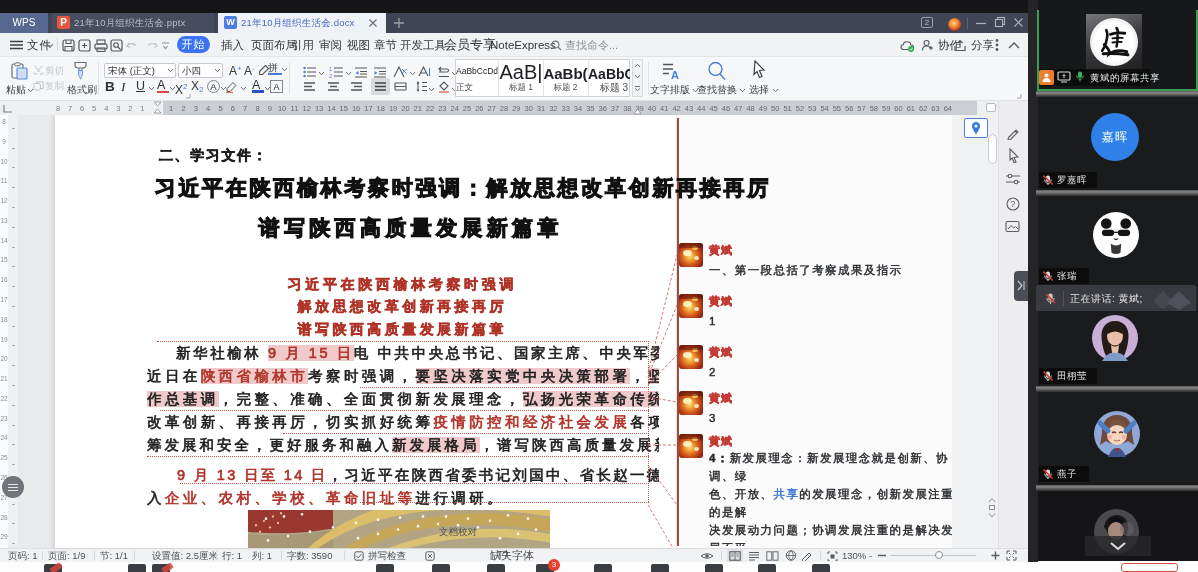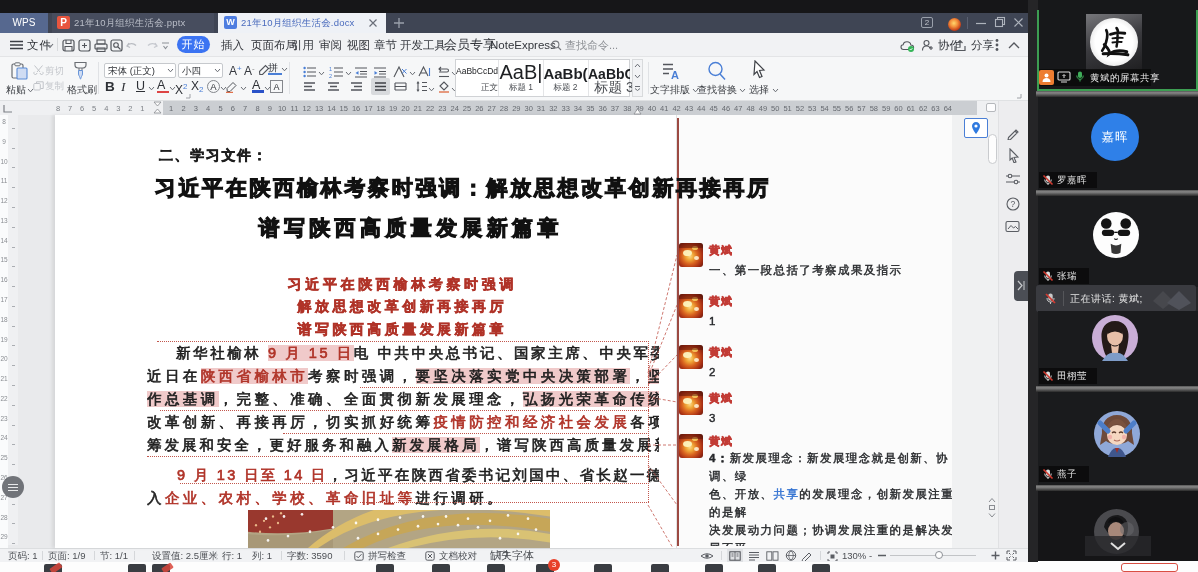--- a/index.html
+++ b/index.html
@@ -261,27 +261,27 @@
     </svg>
 <svg class="a" style="left:474px;top:87px" width="7" height="5">
       <path d="M1 1 L3.5 3.8 L6 1" fill="none" stroke="#6a6e75" stroke-width="1"></path>
     </svg>
 <div class="a" style="left:481px;top:62px;width:1px;height:32px;background:#e0e2e5"></div>
 <div class="a" style="left:455px;top:59px;width:175px;height:38px;background:#fff;border:1px solid #d0d2d5"></div>
 <div class="a" style="left:498px;top:60px;width:1px;height:36px;background:#e4e5e7"></div>
 <div class="a" style="left:543px;top:60px;width:1px;height:36px;background:#e4e5e7"></div>
 <div class="a" style="left:588px;top:60px;width:1px;height:36px;background:#e4e5e7"></div>
 <div class="a" style="left:456px;top:65px;width:42px;height:12px;color:#1d1f22;font-size:8.5px;line-height:12px;text-align:center;white-space:nowrap;overflow:hidden">AaBbCcDd</div>
-<div class="a" style="left:456px;top:82px;width:42px;height:11px;color:#4a4d52;font-size:8.5px;line-height:11px;text-align:right">正文</div>
+<div class="a" style="left:456px;top:82px;width:42px;height:11px;color:#4a4d52;font-size:8.5px;line-height:11px;text-align:left">正文</div>
 <div class="a" style="left:498px;top:59px;width:46px;height:26px;color:#1d1f22;font-size:20px;line-height:26px;text-align:center;white-space:nowrap;overflow:hidden">AaB|</div>
 <div class="a" style="left:498px;top:82px;width:46px;height:11px;color:#4a4d52;font-size:8.5px;line-height:11px;text-align:center">标题 1</div>
 <div class="a" style="left:543px;top:63px;width:45px;height:22px;color:#1d1f22;font-size:15px;font-weight:bold;line-height:22px;text-align:center;white-space:nowrap;overflow:hidden">AaBb(</div>
 <div class="a" style="left:543px;top:82px;width:45px;height:11px;color:#4a4d52;font-size:8.5px;line-height:11px;text-align:center">标题 2</div>
 <div class="a" style="left:588px;top:63px;width:42px;height:22px;color:#1d1f22;font-size:14px;font-weight:bold;line-height:22px;text-align:center;white-space:nowrap;overflow:hidden">AaBbC(</div>
-<div class="a" style="left:588px;top:82px;width:52px;height:11px;color:#4a4d52;font-size:14px;line-height:11px;text-align:center">标题 3</div>
+<div class="a" style="left:588px;top:82px;width:52px;height:11px;color:#4a4d52;font-size:10px;line-height:11px;text-align:center">标题 3</div>
 <div class="a" style="left:632px;top:59px;width:11px;height:38px;background:#f2f3f5;border:1px solid #d8dadc"></div>
 <svg class="a" style="left:634px;top:63px" width="7" height="5">
       <path d="M1 4 L3.5 1.2 L6 4" fill="none" stroke="#6a6e75" stroke-width="1"></path>
     </svg>
 <svg class="a" style="left:634px;top:74px" width="7" height="5">
       <path d="M1 1 L3.5 3.8 L6 1" fill="none" stroke="#6a6e75" stroke-width="1"></path>
     </svg>
 <svg class="a" style="left:634px;top:86px" width="7" height="5">
       <path d="M1 0.5 H6 M1 2.5 L3.5 4.5 L6 2.5" fill="none" stroke="#6a6e75" stroke-width="1"></path>
     </svg>
@@ -557,21 +557,21 @@
 <div class="a" style="left:344px;top:551px;width:1px;height:9px;background:#d5d7da"></div>
 <svg class="a" style="left:354px;top:551px" width="11" height="10">
       <rect x="0.8" y="0.8" width="8.4" height="8.4" rx="1.5" fill="none" stroke="#5a5d63" stroke-width="1"></rect>
       <path d="M2.5 5 L4.2 6.8 L7.5 3.2" fill="none" stroke="#5a5d63" stroke-width="1"></path>
     </svg>
 <div class="a" style="left:368px;top:550px;height:11px;color:#4c4f54;font-size:9.5px;line-height:11px;white-space:nowrap">拼写检查</div>
 <svg class="a" style="left:425px;top:551px" width="11" height="10">
       <rect x="0.8" y="0.8" width="8.4" height="8.4" rx="1.5" fill="none" stroke="#5a5d63" stroke-width="1"></rect>
       <path d="M3 3 L7 7 M7 3 L3 7" stroke="#5a5d63" stroke-width="1"></path>
     </svg>
-<div class="a" style="left:439px;top:550px;height:11px;color:#4c4f54;font-size:9.5px;line-height:11px;white-space:nowrap">文档校对</div>
+<div class="a" style="left:439px;top:526px;height:11px;color:#4c4f54;font-size:9.5px;line-height:11px;white-space:nowrap">文档校对</div>
 <div class="a" style="left:497px;top:550px;width:14px;height:11px;color:#4c4f54;font-size:10px;line-height:11px">T?</div>
 <div class="a" style="left:490px;top:550px;height:11px;color:#4c4f54;font-size:11px;line-height:11px;white-space:nowrap">缺失字体</div>
 <svg class="a" style="left:700px;top:551px" width="14" height="10">
       <path d="M1 5 Q7 0.5 13 5 Q7 9.5 1 5 Z" fill="none" stroke="#5a5d63" stroke-width="1"></path>
       <circle cx="7" cy="5" r="1.8" fill="#5a5d63"></circle>
     </svg>
 <div class="a" style="left:721px;top:551px;width:1px;height:9px;background:#d5d7da"></div>
 <div class="a" style="left:727px;top:548px;width:16px;height:14px;background:#dfe1e4"></div>
 <svg class="a" style="left:729px;top:551px" width="12" height="10">
       <rect x="0.8" y="0.8" width="10.4" height="8.4" fill="none" stroke="#4c4f54" stroke-width="1"></rect>

